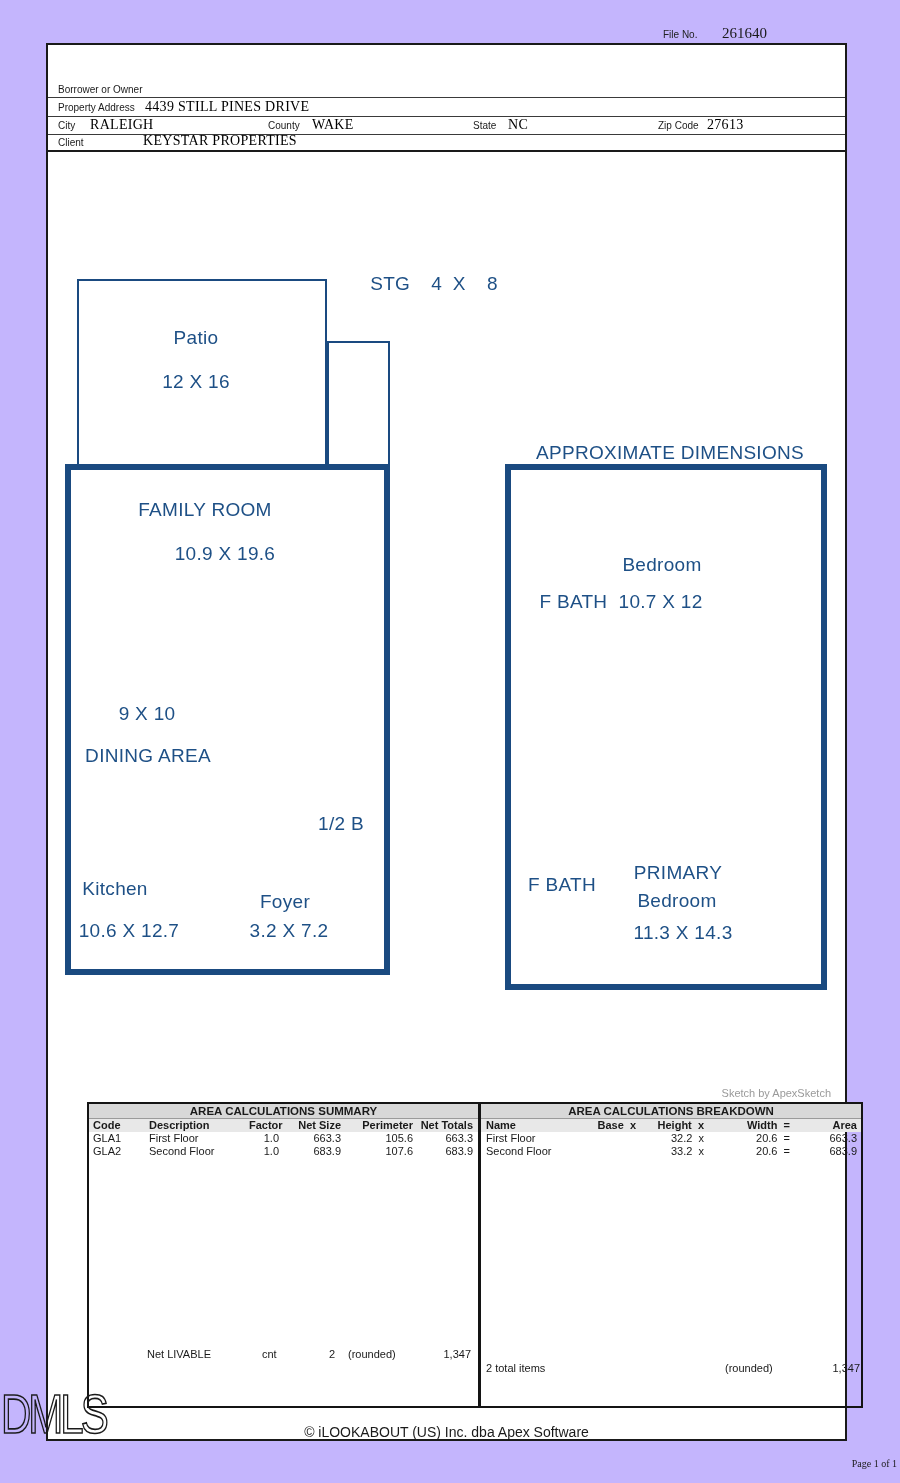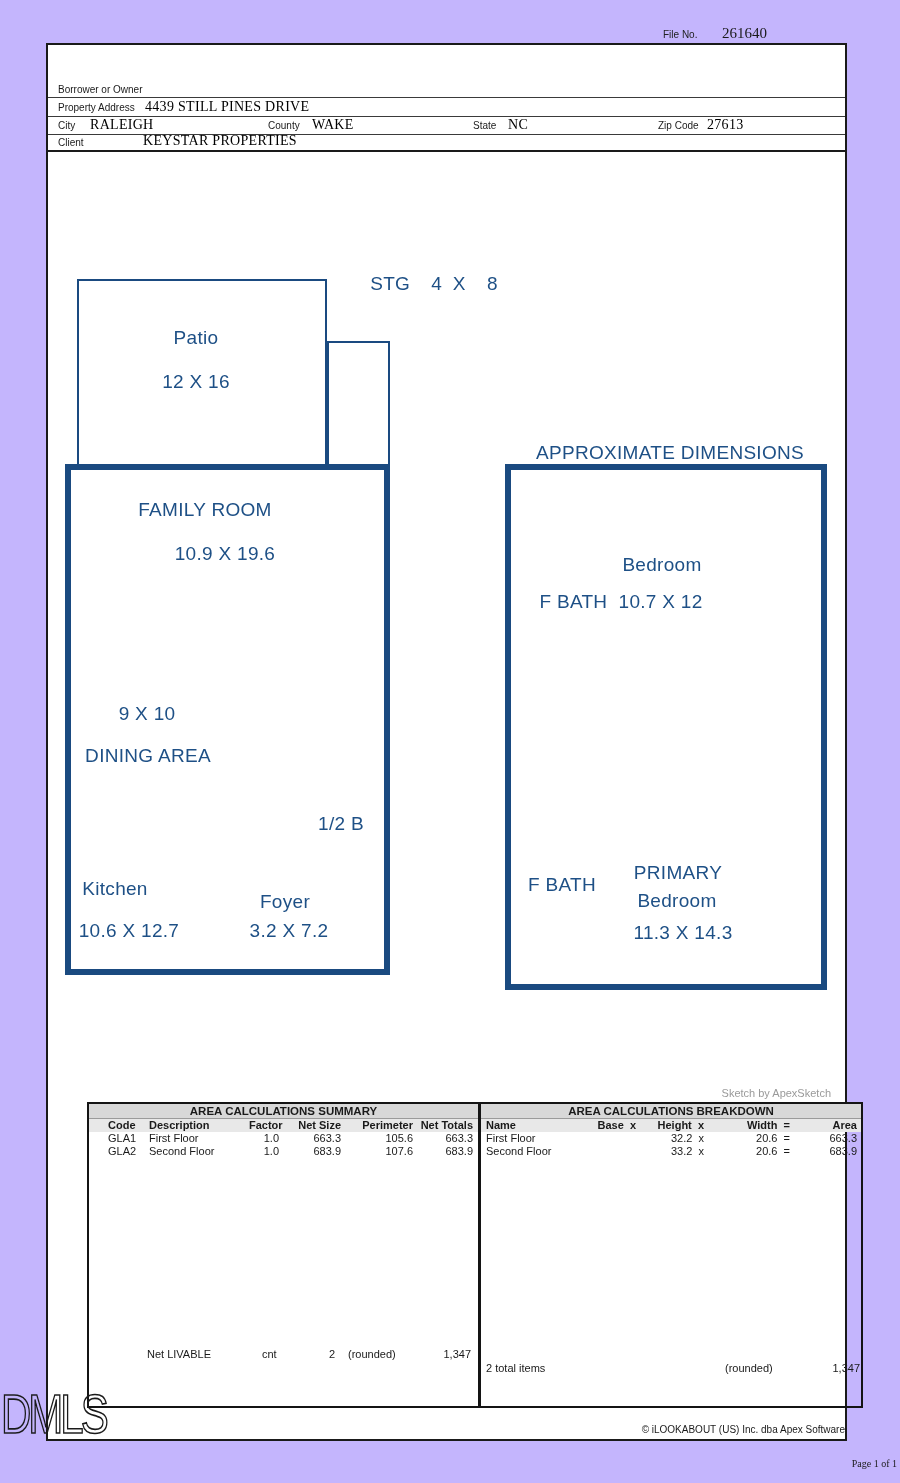--- a/index.html
+++ b/index.html
@@ -41,26 +41,26 @@
   .t-divider { position:absolute; left:389px; top:0; width:3px; height:100%; background:#141414; }
   .t-right { position:absolute; left:392px; top:0; right:0; height:100%; }
   .t-title { height:15px; line-height:15px; text-align:center; font-weight:bold; font-size:11.5px;
              background:#d8d8d8; border-bottom:1px solid #9a9a9a; box-sizing:border-box; }
   .grid-l { display:grid; grid-template-columns:60px 100px 30px 62px 72px 65px; height:13px; line-height:13px; }
   .grid-r { display:grid; grid-template-columns:100px 55px 68px 86px 71px; height:13px; line-height:13px; }
   .t-head { background:#e8e8e8; font-weight:bold; }
   .tables span { white-space:pre; }
   .cL { text-align:left; }
   .cR { text-align:right; }
-  .padL8 { padding-left:19px; } .padL5 { padding-left:5px; }
+  .padL8 { padding-left:4px; } .padL5 { padding-left:5px; }
   .padR5 { padding-right:5px; } .padR4 { padding-right:4px; }
   .t-foot span { position:absolute; font-size:11px; }
 
   .sketchby { position:absolute; top:1042px; right:14px; font-size:11px; color:#9a9a9a; }
-  .copyright { position:absolute; top:1379px; left:0; right:0; text-align:right; font-size:10px; color:#1a1a1a; }
+  .copyright { position:absolute; top:1379px; left:0; right:0; text-align:center; font-size:14px; color:#1a1a1a; }
 
   .watermark { position:absolute; left:1px; top:1381px; z-index:5;
                font-size:56px; letter-spacing:-4px; color:transparent;
                -webkit-text-stroke:1.7px #1a1a1a;
                transform:scale(0.75,1); transform-origin:left top; }
   .pageno { position:absolute; right:3px; top:1458px; font-family:"Liberation Serif",serif; font-size:10px; }
 </style>
 </head>
 <body>
 

